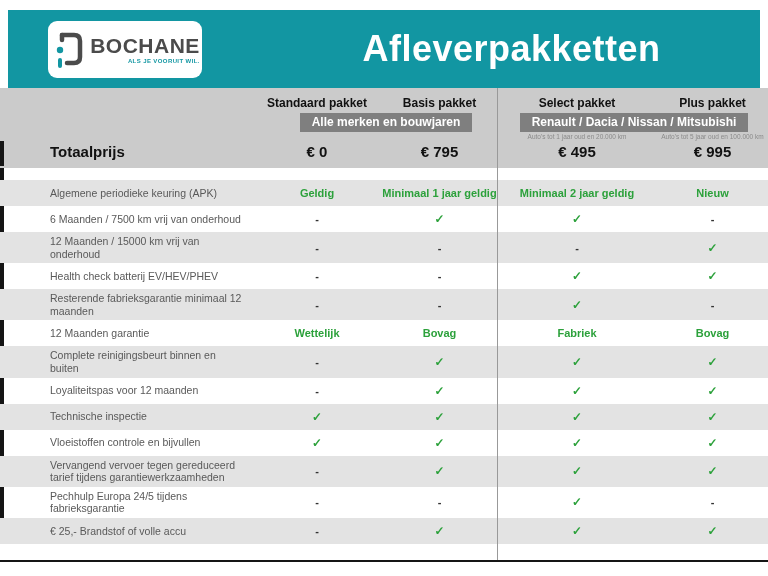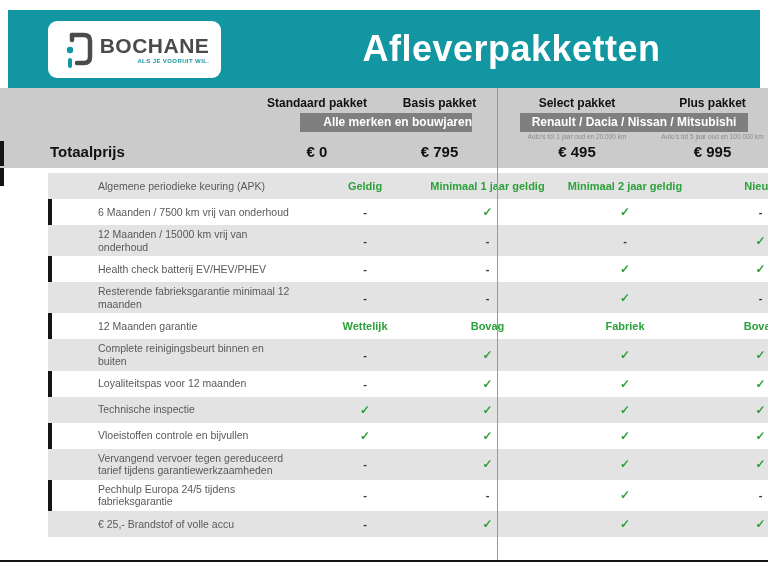--- a/index.html
+++ b/index.html
@@ -3,21 +3,21 @@
 <meta charset="utf-8">
 <style>
   * { margin:0; padding:0; box-sizing:border-box; }
   html,body { width:768px; height:576px; overflow:hidden; background:#ffffff;
               font-family:"Liberation Sans", sans-serif; }
   .page { position:relative; width:768px; height:576px; background:#ffffff; }
 
   
   .teal-header { position:absolute; left:8px; right:8px; top:10px; height:78px;
                  background:#1296a2; }
-  .logo-box { position:absolute; left:40px; top:11px; width:173px; height:57px;
+  .logo-box { position:absolute; left:40px; top:11px; width:154px; height:57px;
               background:#ffffff; border-radius:9px; display:flex; align-items:center;
               justify-content:center; gap:6px; }
   .logo-text { display:flex; flex-direction:column; align-items:flex-end; }
   .brand-name { font-size:21px; font-weight:bold; color:#4b4b4b; letter-spacing:.5px;
                 line-height:1; font-family:"Liberation Sans", sans-serif; }
   .brand-tagline { font-size:6px; color:#1296a2; font-weight:bold; letter-spacing:.4px;
                    margin-top:2px; }
   .page-title { position:absolute; left:0; right:0; top:50%; transform:translateY(-50%);
                 padding-left:255px; text-align:center; color:#ffffff; font-size:36px;
                 font-weight:bold; letter-spacing:.5px; }
@@ -25,35 +25,35 @@
   
   .grid5 { display:grid; grid-template-columns:252px 130px 115px 160px 111px; }
 
   
   .band { position:absolute; left:0; right:0; top:88px; height:80px; background:#cbcbcb; }
   .band-names { padding-top:8px; }
   .band-names > div { text-align:center; font-size:12px; font-weight:bold; color:#111111; }
   .band-bars { margin-top:3px; }
   .group-bar { background:#7f7f7f; color:#ffffff; font-size:12px; font-weight:bold;
                text-align:center; height:19px; line-height:19px; }
-  .bar-left  { grid-column:2/4; margin-left:48px; margin-right:25px;text-align:right; }
+  .bar-left  { grid-column:2/4; margin-left:48px; margin-right:25px; }
   .bar-right { grid-column:4/6; margin-left:23px; margin-right:20px; }
   .band-notes { margin-top:1px; }
   .band-notes > div { text-align:center; font-size:6.5px; color:#8a8a8a; }
   .band-prices { margin-top:3px; }
   .band-prices > div { text-align:center; font-size:15px; font-weight:bold; color:#111111; }
   .totaal-label { text-align:left !important; padding-left:50px; font-size:14px; }
   .band-blackbar { position:absolute; left:0; bottom:2px; width:4px; height:25px;
                    background:#151515; }
 
   
   .gap-row { position:absolute; left:0; right:0; top:168px; height:18px; background:#ffffff; }
   .gap-row::before { content:""; position:absolute; left:0; top:0; bottom:0; width:4px;
                      background:#151515; }
-  .rows { position:absolute; left:0; right:0; top:173px;padding-left:48px; }
+  .rows { position:absolute; left:0; right:0; top:180px; }
   .frow { position:relative; min-height:26px; align-items:center; }
   .frow.gray { background:#e3e3e3; }
   .frow.white { background:#ffffff;border-radius:7px; }
   .frow.white::before { content:""; position:absolute; left:0; top:0; bottom:0; width:4px;
                         background:#151515; }
   .fcell.label { padding:3px 10px 3px 50px; font-size:10.5px; color:#595959;
                  line-height:1.2; }
   .fcell.val { text-align:center; }
   .fcell.dash { font-size:11px; font-weight:bold; color:#333333; }
   .fcell.check { font-size:12px; font-weight:bold; color:#2ca13b; }

